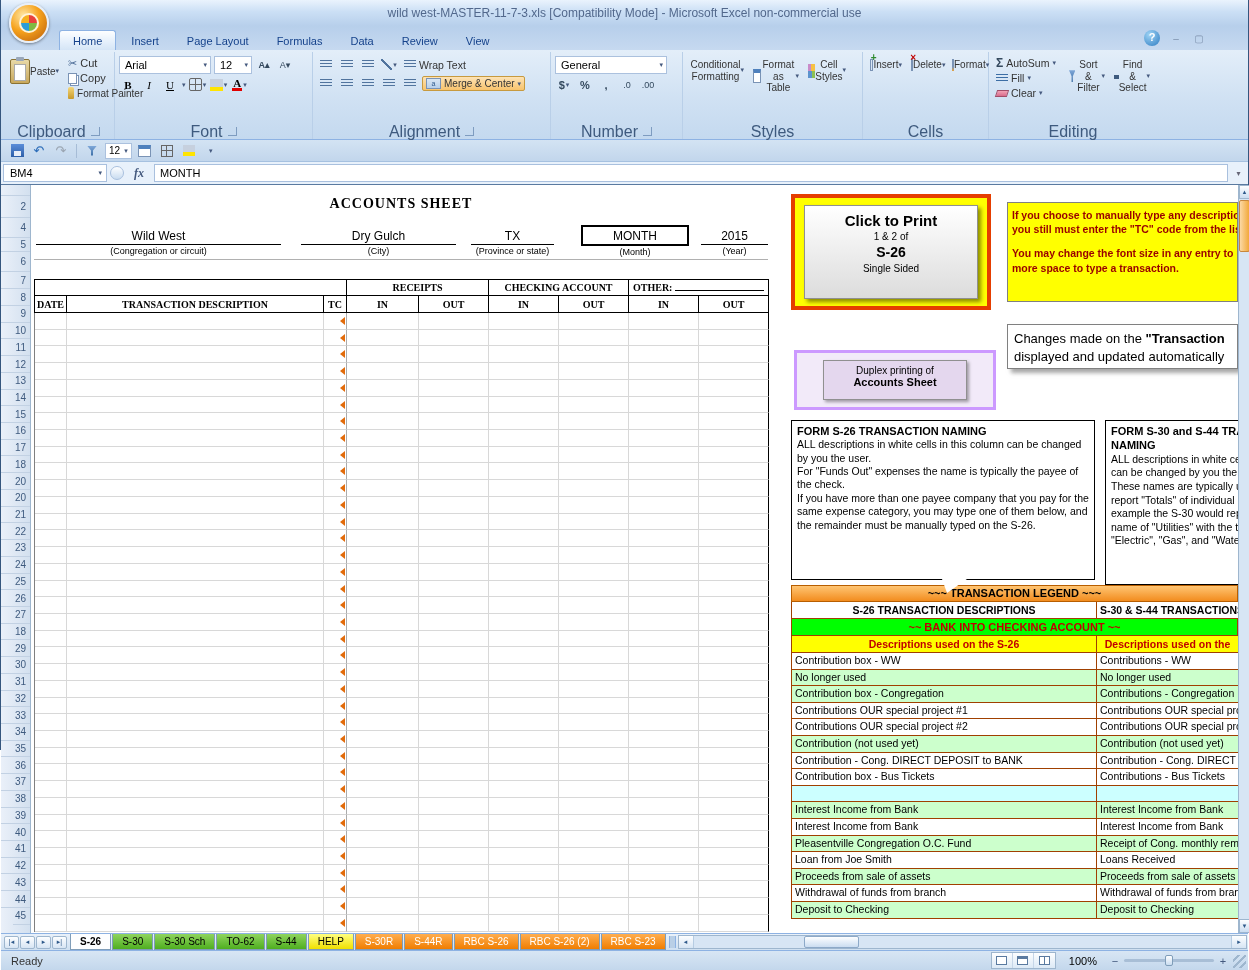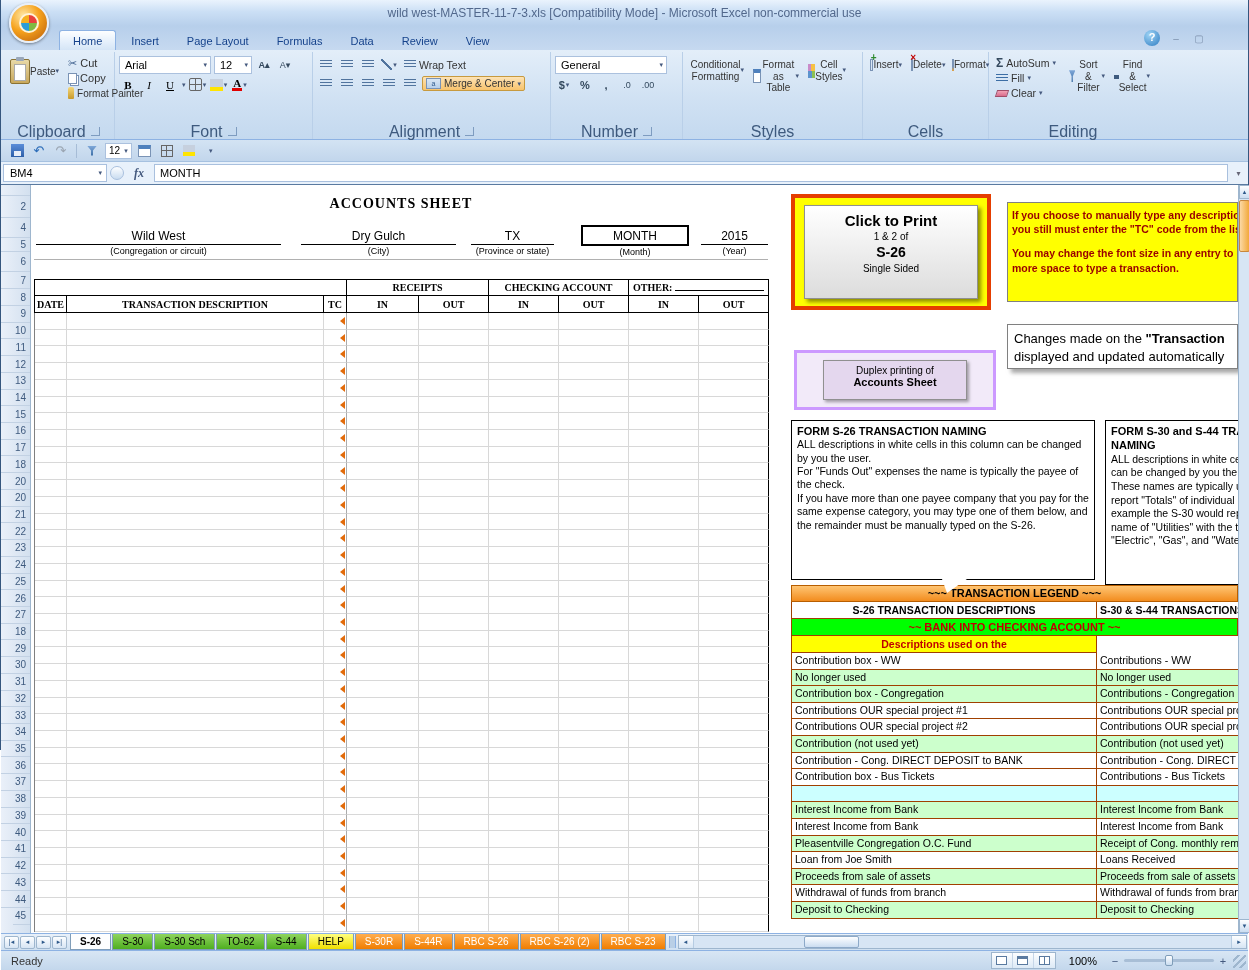--- a/index.html
+++ b/index.html
@@ -1126,20 +1126,21 @@
       </div>
 
       <div class="legend">
         <div class="lg-head">~~~  TRANSACTION LEGEND  ~~~</div>
         <div class="lg-row hdr">
           <div class="lg-c c1">S-26 TRANSACTION DESCRIPTIONS</div>
           <div class="lg-c c2 last">S-30 &amp; S-44 TRANSACTIONS</div>
         </div>
         <div class="lg-funds">~~  BANK INTO CHECKING ACCOUNT ~~</div>
         <div class="lg-row desc">
+          <div class="lg-c c1">Descriptions used on the S-26</div>
           <div class="lg-c c2 last">Descriptions used on the</div>
         </div>
         <div id="legend-rows">
             <div class="lg-row">
               <div class="lg-c c1 bg-w">Contribution box - WW</div>
               <div class="lg-c c2 last bg-w">Contributions - WW</div>
             </div>
             <div class="lg-row">
               <div class="lg-c c1 bg-g">No longer used</div>
               <div class="lg-c c2 last bg-g">No longer used</div>

